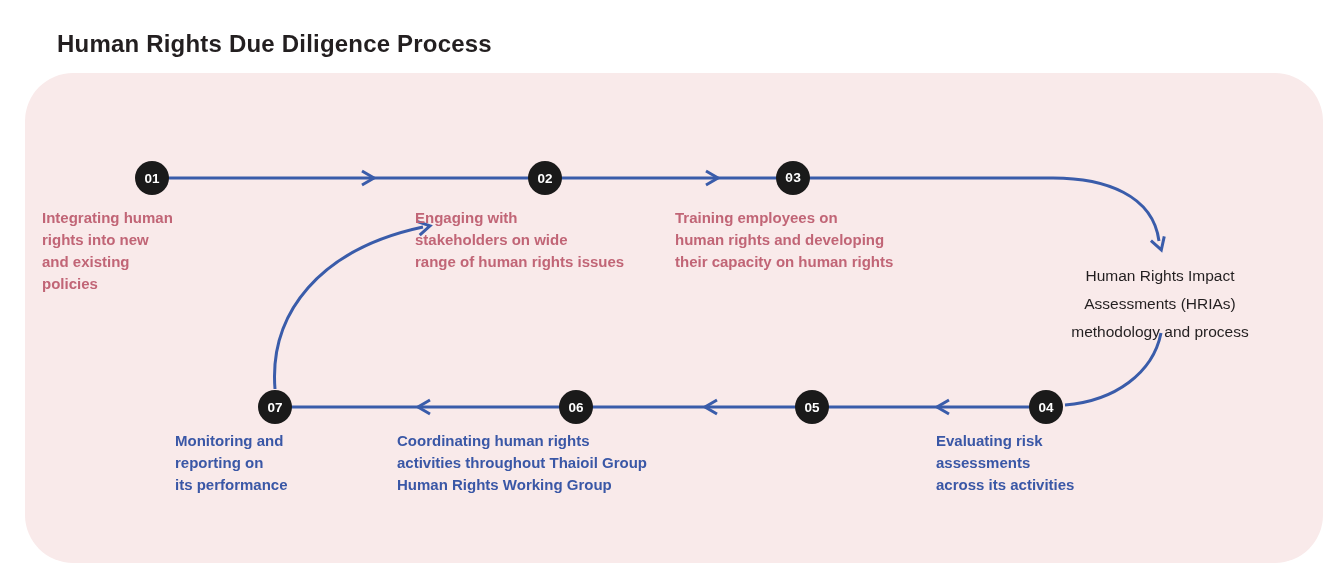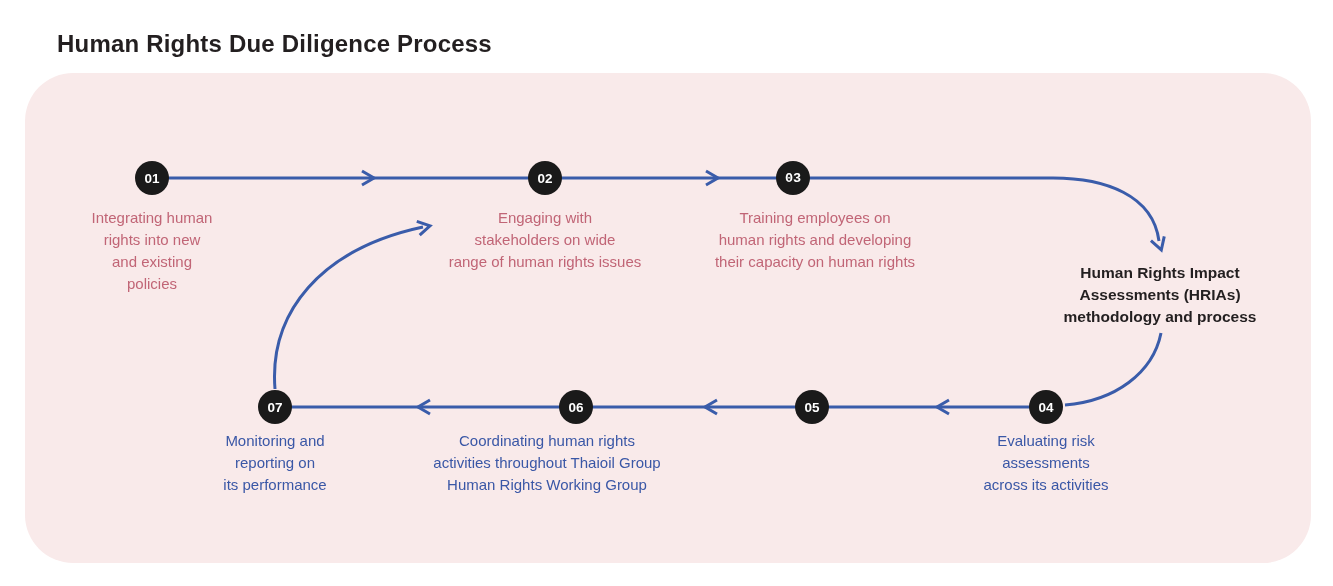--- a/index.html
+++ b/index.html
@@ -10,49 +10,50 @@
   }
   .page-title{
     position:absolute;left:57px;top:30px;margin:0;
     font-size:24px;font-weight:bold;letter-spacing:.2px;
     color:var(--dark-text,#231f20);
   }
   .canvas{
     position:absolute;left:25px;top:73px;width:1286px;height:490px;
     background:var(--background,#f9eaea);
     border-radius:48px;
+    padding-left:12px;
   }
   .flow-svg{position:absolute;left:0;top:0;}
   .node{
     position:absolute;width:34px;height:34px;border-radius:50%;
     background:var(--node,#1a1a1a);
     color:#ffffff;font-size:13.5px;font-weight:bold;
     display:flex;align-items:center;justify-content:center;
     z-index:2;
   }
   .n1{left:110px;top:88px;}  .n2{left:503px;top:88px;}  .n3{left:751px;top:88px;font-family:Liberation Mono, monospace;}
   .n4{left:1004px;top:317px;}.n5{left:770px;top:317px;} .n6{left:534px;top:317px;}
   .n7{left:233px;top:317px;}
   .step-label{
-    position:absolute;text-align:center;white-space:pre-line;
-    font-size:15px;font-weight:normal;line-height:22px;
+    position:absolute;text-align:left;white-space:pre-line;
+    font-size:15px;font-weight:bold;line-height:22px;
   }
   .pink{color:var(--pink-text,#c16576);}
   .blue{color:var(--blue-text,#3a57a6);}
   .l1{left:17px;top:134px;width:220px;}
   .l2{left:390px;top:134px;width:260px;}
   .l3{left:650px;top:134px;width:280px;}
   .l4{left:911px;top:357px;width:220px;}
   .l5{left:672px;top:357px;width:230px;}
   .l6{left:372px;top:357px;width:300px;}
   .l7{left:150px;top:357px;width:200px;}
   .callout{
     position:absolute;left:1010px;top:189px;width:250px;
     text-align:center;white-space:pre-line;
-    font-size:15.5px;font-weight:bold;line-height:22px;
+    font-size:15.5px;font-weight:normal;line-height:28px;
     color:var(--dark-text,#231f20);
   }
 </style>
 </head>
 <body>
 
 <h1 class="page-title">Human Rights Due Diligence Process</h1>
 
 <div class="canvas">
 

